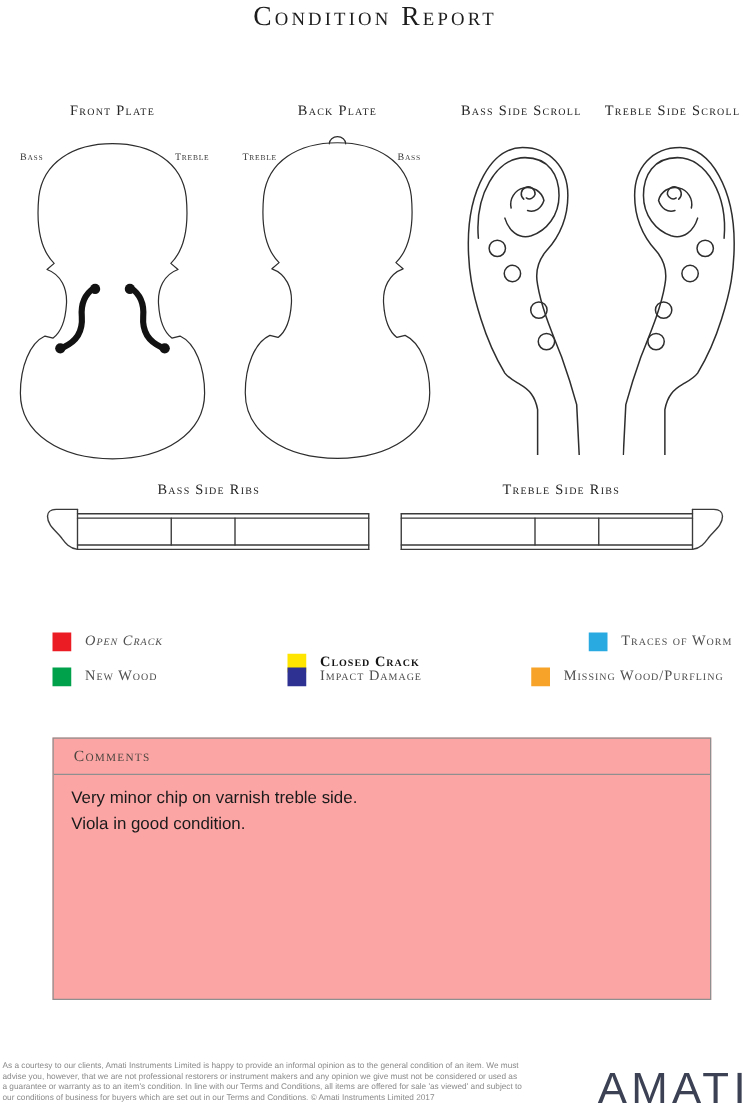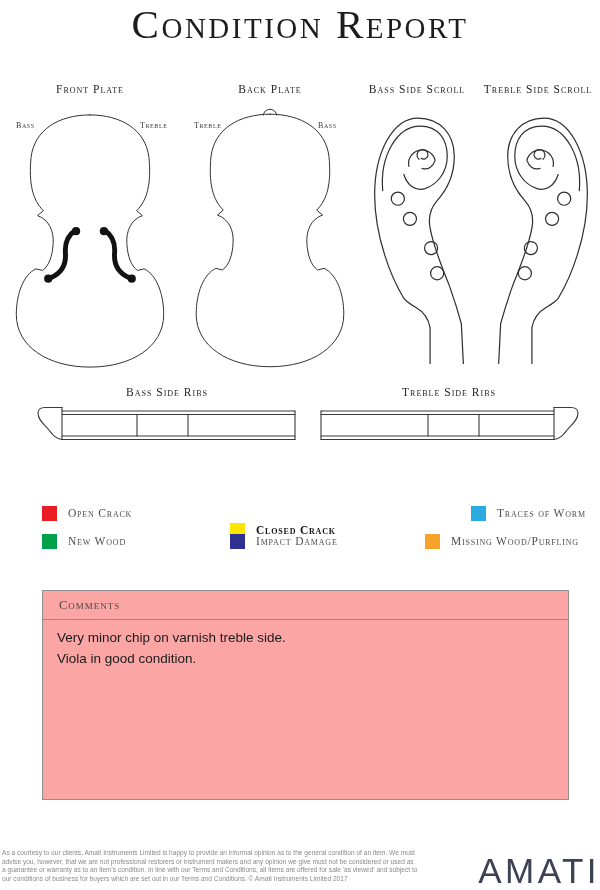--- a/index.html
+++ b/index.html
@@ -1,21 +1,21 @@
 <!DOCTYPE html>
 <html><head>
 <meta charset="utf-8">
 <style>
   html,body{margin:0;padding:0;background:#ffffff;}
   body{width:600px;height:890px;position:relative;overflow:hidden;
        font-family:"Liberation Serif", serif;color:#1c1c1c;}
   .abs{position:absolute;}
   
   .title{top:0;left:0;width:600px;text-align:center;
-         font-variant:small-caps;font-size:41px;letter-spacing:2.5px;color:#1c1c1c;}
+         font-variant:small-caps;font-size:22px;letter-spacing:2.5px;color:#1c1c1c;}
   
   .sec{font-variant:small-caps;font-size:11.5px;letter-spacing:1px;color:#252525;
        text-align:center;white-space:nowrap;}
   
   .side{font-variant:small-caps;font-size:8px;letter-spacing:.6px;color:#3b3b3b;white-space:nowrap;}
   svg{display:block;}
   .ln{fill:none;stroke:#2e2e2e;stroke-width:1.2;stroke-linecap:round;stroke-linejoin:round;}
   .ribln{fill:none;stroke:#3a3a3a;stroke-width:1.1;stroke-linecap:round;}
   .fh{fill:none;stroke:#121212;stroke-width:6;stroke-linecap:round;}
   .fhe{fill:#121212;stroke:none;}
@@ -126,21 +126,21 @@
     <line x1="26" y1="7" x2="259" y2="7"></line>
     <line x1="26" y1="10.5" x2="259" y2="10.5"></line>
     <line x1="26" y1="32" x2="259" y2="32"></line>
     <line x1="26" y1="35.5" x2="259" y2="35.5"></line>
     <line x1="259" y1="7" x2="259" y2="35.5"></line>
     <line x1="101" y1="10.5" x2="101" y2="32"></line>
     <line x1="152" y1="10.5" x2="152" y2="32"></line>
   </g>
 </svg>
 
-<div class="abs leg-item" style="left:42px;top:505px;">
+<div class="abs leg-item" style="left:42px;top:505px;font-style:italic;">
   <span class="leg-sw" style="background-color: rgb(236, 28, 36);"></span>
   <span class="leg-lab">Open Crack</span>
 </div>
 <div class="abs leg-item" style="left:230px;top:522px;">
   <span class="leg-sw" style="background-color: rgb(255, 229, 0);"></span>
   <span class="leg-lab em">Closed Crack</span>
 </div>
 <div class="abs leg-item" style="left:425px;top:505px;padding-left:46px;">
   <span class="leg-sw" style="background-color: rgb(41, 171, 226);"></span>
   <span class="leg-lab">Traces of Worm</span>

